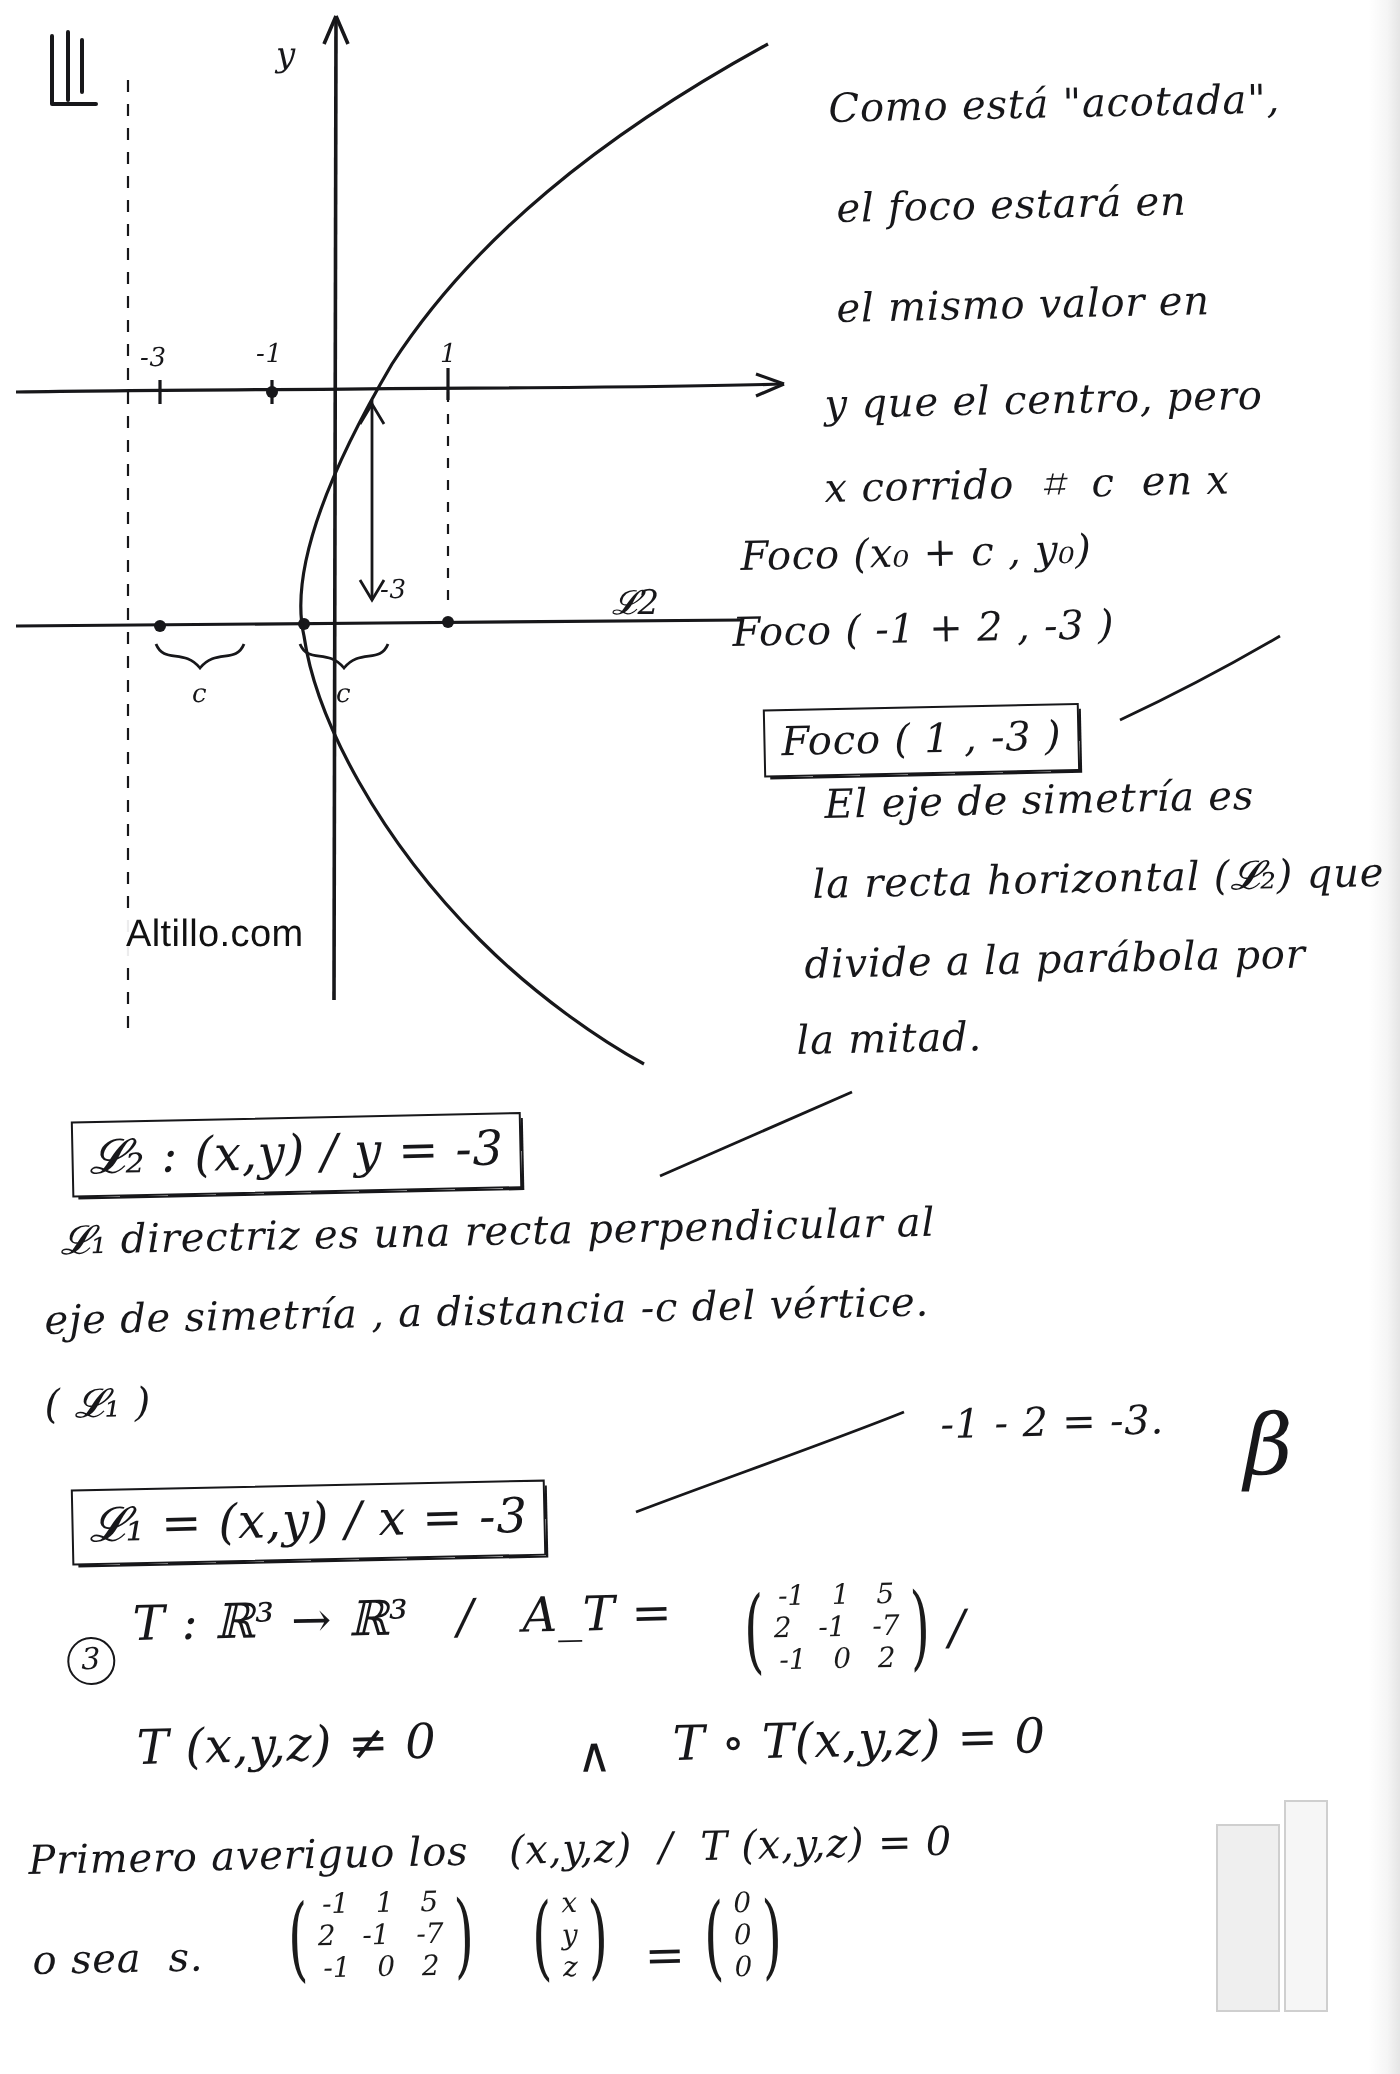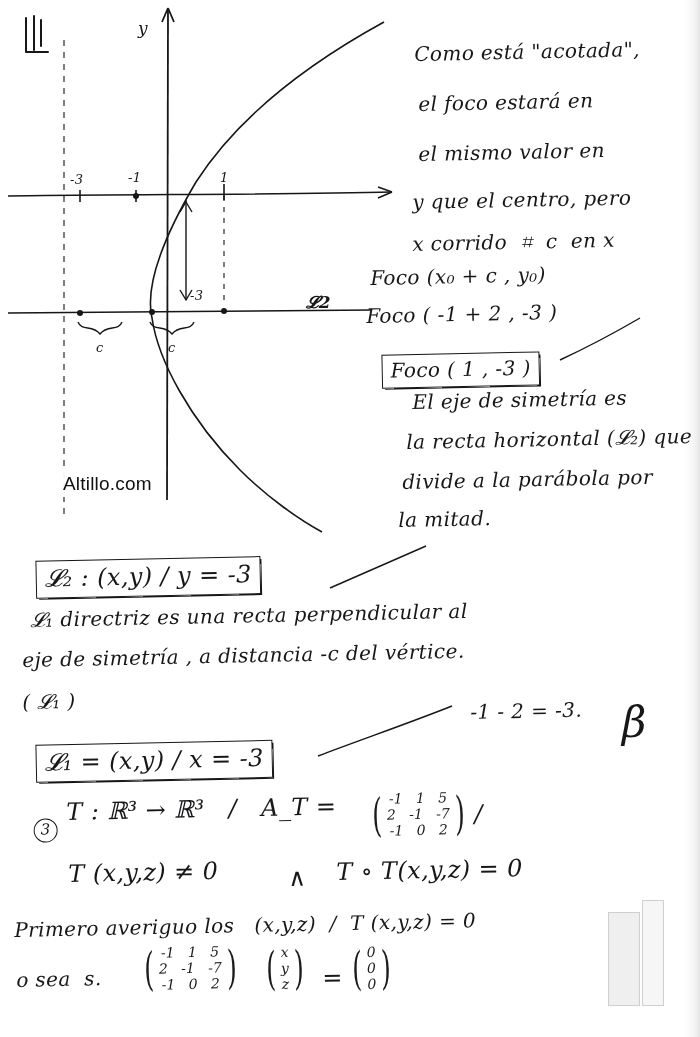--- a/index.html
+++ b/index.html
@@ -35,21 +35,20 @@
   svg{position:absolute;left:0;top:0;overflow:visible;}
   #watermark{
     position:absolute;
     left:57px;top:455px;
     font-family:"Liberation Sans", sans-serif;
     font-size:19px;
     color:#111;
     background:rgba(255,255,255,0.92);
     padding:2px 6px;
     letter-spacing:0.2px;
-    margin-top:16px;
   }
   .matrix{
     display:inline-flex;align-items:center;
     font-family:"DejaVu Serif", serif;font-style:italic;
   }
   .matrix .par{
     font-size:46px;line-height:40px;font-style:normal;
     transform:scaleX(0.55);
     display:inline-block;
   }
@@ -114,21 +113,21 @@
   </g>
 
   <path d="M384,22 C300,68 236,120 196,182 C156,250 146,292 152,318 C158,360 190,420 240,470 C268,498 300,520 322,532" stroke="#17171a" stroke-width="1.6" fill="none"></path>
 </svg>
 
 <div class="hand hw md" style="left:138px;top:18px;">y</div>
 <div class="hand hw sm" style="left:70px;top:172px;">-3</div>
 <div class="hand hw sm" style="left:128px;top:170px;">-1</div>
 <div class="hand hw sm" style="left:220px;top:170px;">1</div>
 <div class="hand hw sm" style="left:190px;top:288px;">-3</div>
-<div class="hand hw md" style="left:306px;top:292px;font-weight:bold;">𝓛2</div>
+<div class="hand hw md" style="left:306px;top:292px;">𝓛2</div>
 <div class="hand hw sm" style="left:96px;top:340px;">c</div>
 <div class="hand hw sm" style="left:168px;top:340px;">c</div>
 
 <div id="watermark">Altillo.com</div>
 
 <div class="hand hw lg rot-1" style="left:414px;top:42px;">Como está "acotada",</div>
 <div class="hand hw lg rot-1" style="left:418px;top:92px;">el foco estará en</div>
 <div class="hand hw lg rot-1" style="left:418px;top:142px;">el mismo valor en</div>
 <div class="hand hw lg rot-1" style="left:412px;top:190px;">y que el centro, pero</div>
 <div class="hand hw lg rot-1" style="left:412px;top:232px;">x corrido  ⌗  c  en x</div>

